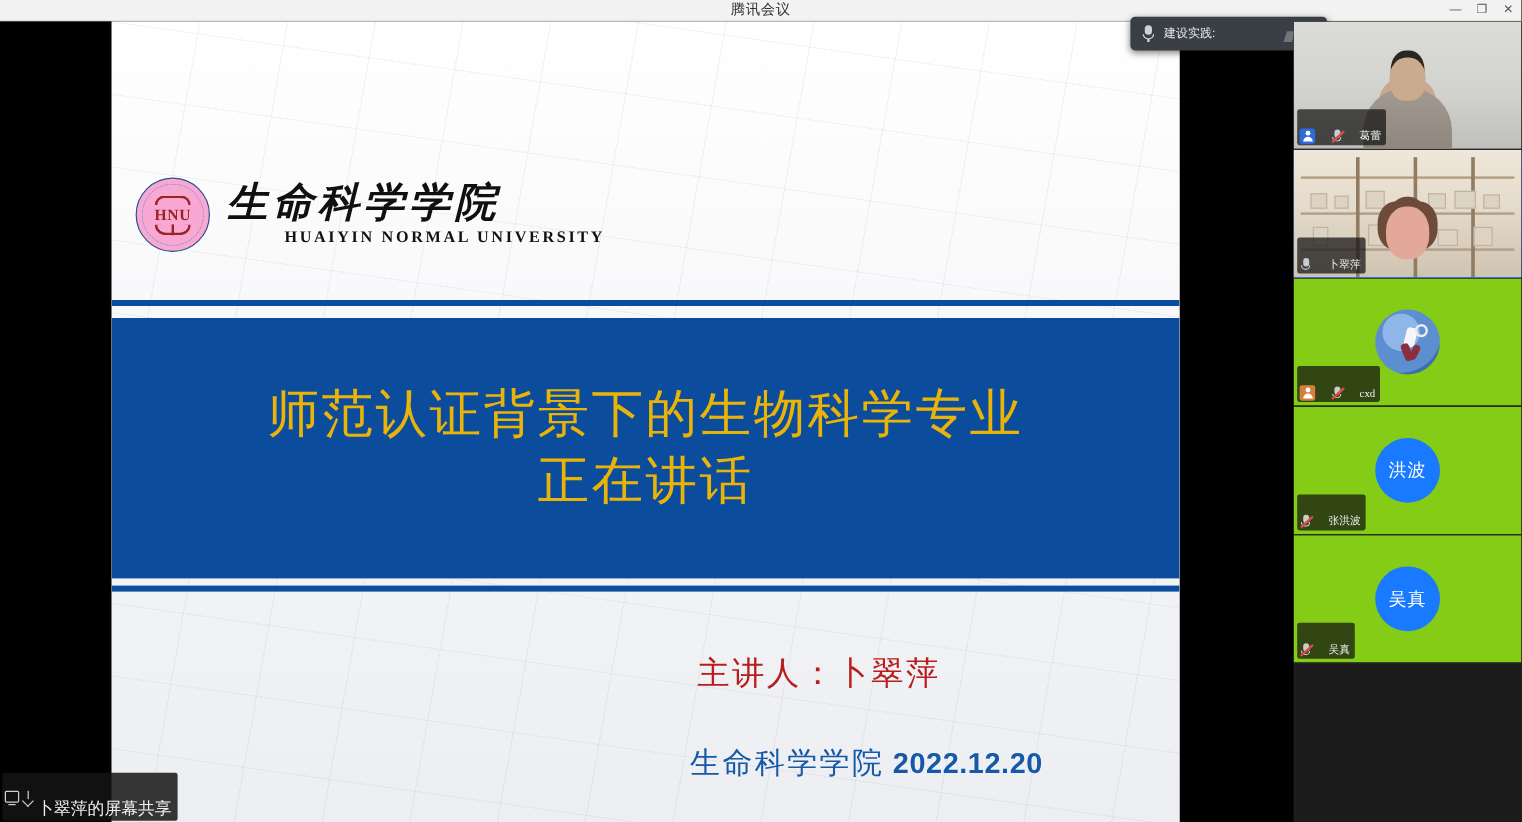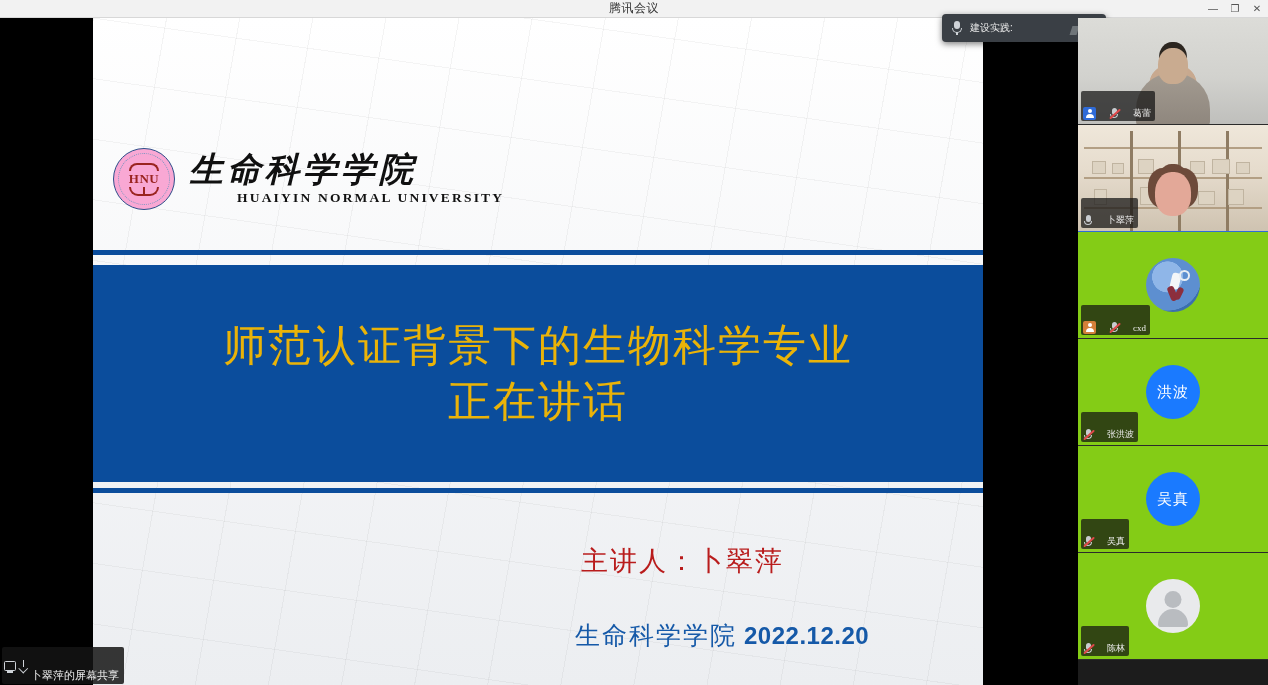--- a/index.html
+++ b/index.html
@@ -353,21 +353,21 @@
   }
   #share-chip .dn-ic {
     width: 9px; height: 11px; position: relative; flex: none;
   }
   #share-chip .dn-ic .st { position:absolute; left:3.7px; top:0; width:1.6px; height:7px; background:#cfd3d8; }
   #share-chip .dn-ic .ar {
     position:absolute; left:1.2px; top:5px; width:6.5px; height:6.5px;
     border-right:1.6px solid #cfd3d8; border-bottom:1.6px solid #cfd3d8;
     transform:rotate(45deg);
   }
-  #share-chip .sc-label { font-size: 11px; color: #f0f0f0; white-space: nowrap; margin-top: 20px; }
+  #share-chip .sc-label { font-size: 14px; color: #f0f0f0; white-space: nowrap; margin-top: 20px; }
 
   
   .gutter-l { position:absolute; left:0; top:0; width:93px; height:667px; background:#000; }
   .gutter-r { position:absolute; left:983px; top:0; width:95px; height:667px; background:#000; }
 </style>
 </head>
 <body>
 
 <div id="app">
 
@@ -540,31 +540,15 @@
       <div class="nameplate">
         <span class="mic-muted">
             <i class="cap"></i>
             <i class="arc"></i>
             <i class="slash"></i>
           </span>
         <span class="nm">吴真</span>
       </div>
     </div>
 
-    <div class="tile">
-      <div class="avatar-wrap">
-        <div class="avatar default">
-            <i class="dh"></i>
-            <i class="db"></i>
-          </div>
-      </div>
-      <div class="nameplate">
-        <span class="mic-muted">
-            <i class="cap"></i>
-            <i class="arc"></i>
-            <i class="slash"></i>
-          </span>
-        <span class="nm">陈林</span>
-      </div>
-    </div>
 
   </div>
 </div>
 
 </body></html>

